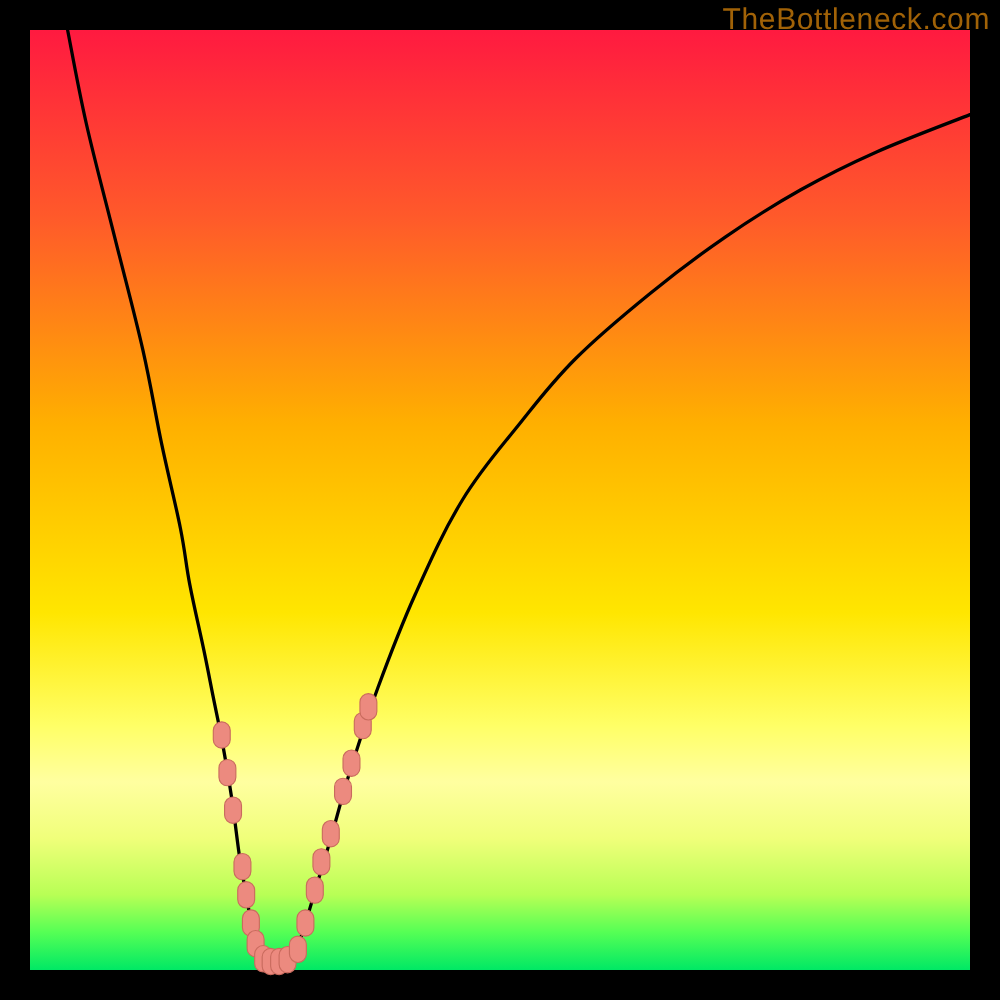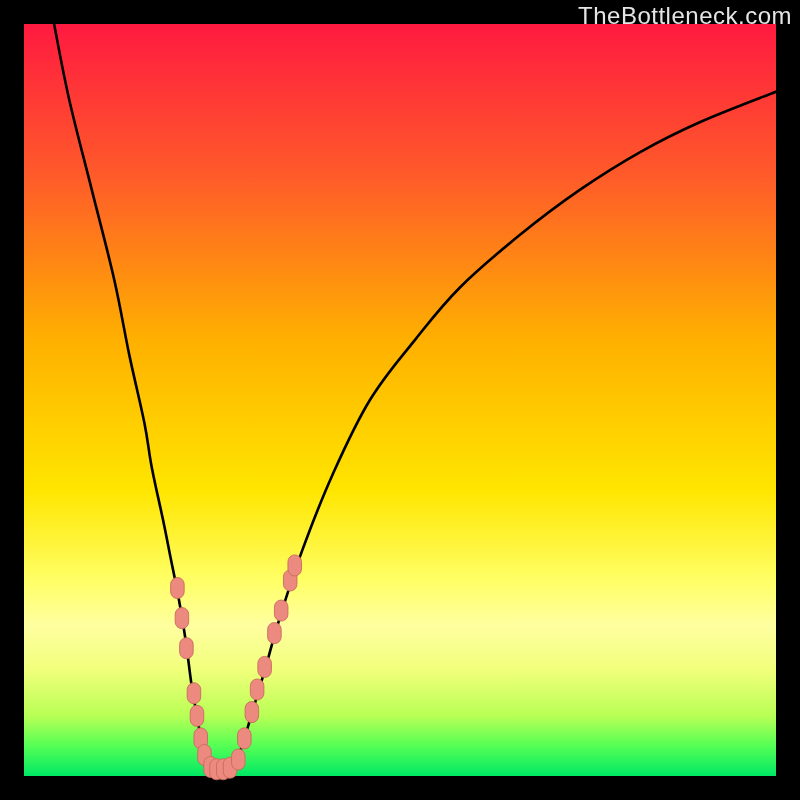--- a/index.html
+++ b/index.html
@@ -22,21 +22,21 @@
     left: 24px;
     top: 24px;
     width: 752px;
     height: 752px;
     
   }
   .watermark {
     position: absolute;
     top: 2px;
     right: 8px;
-    color: #e5e5e5;
+    color: #a16207;
     font-size: 24px;
     letter-spacing: 0.5px;
     user-select: none;
   }
   svg.curves {
     position: absolute;
     left: 24px;
     top: 24px;
     width: 752px;
     height: 752px;

